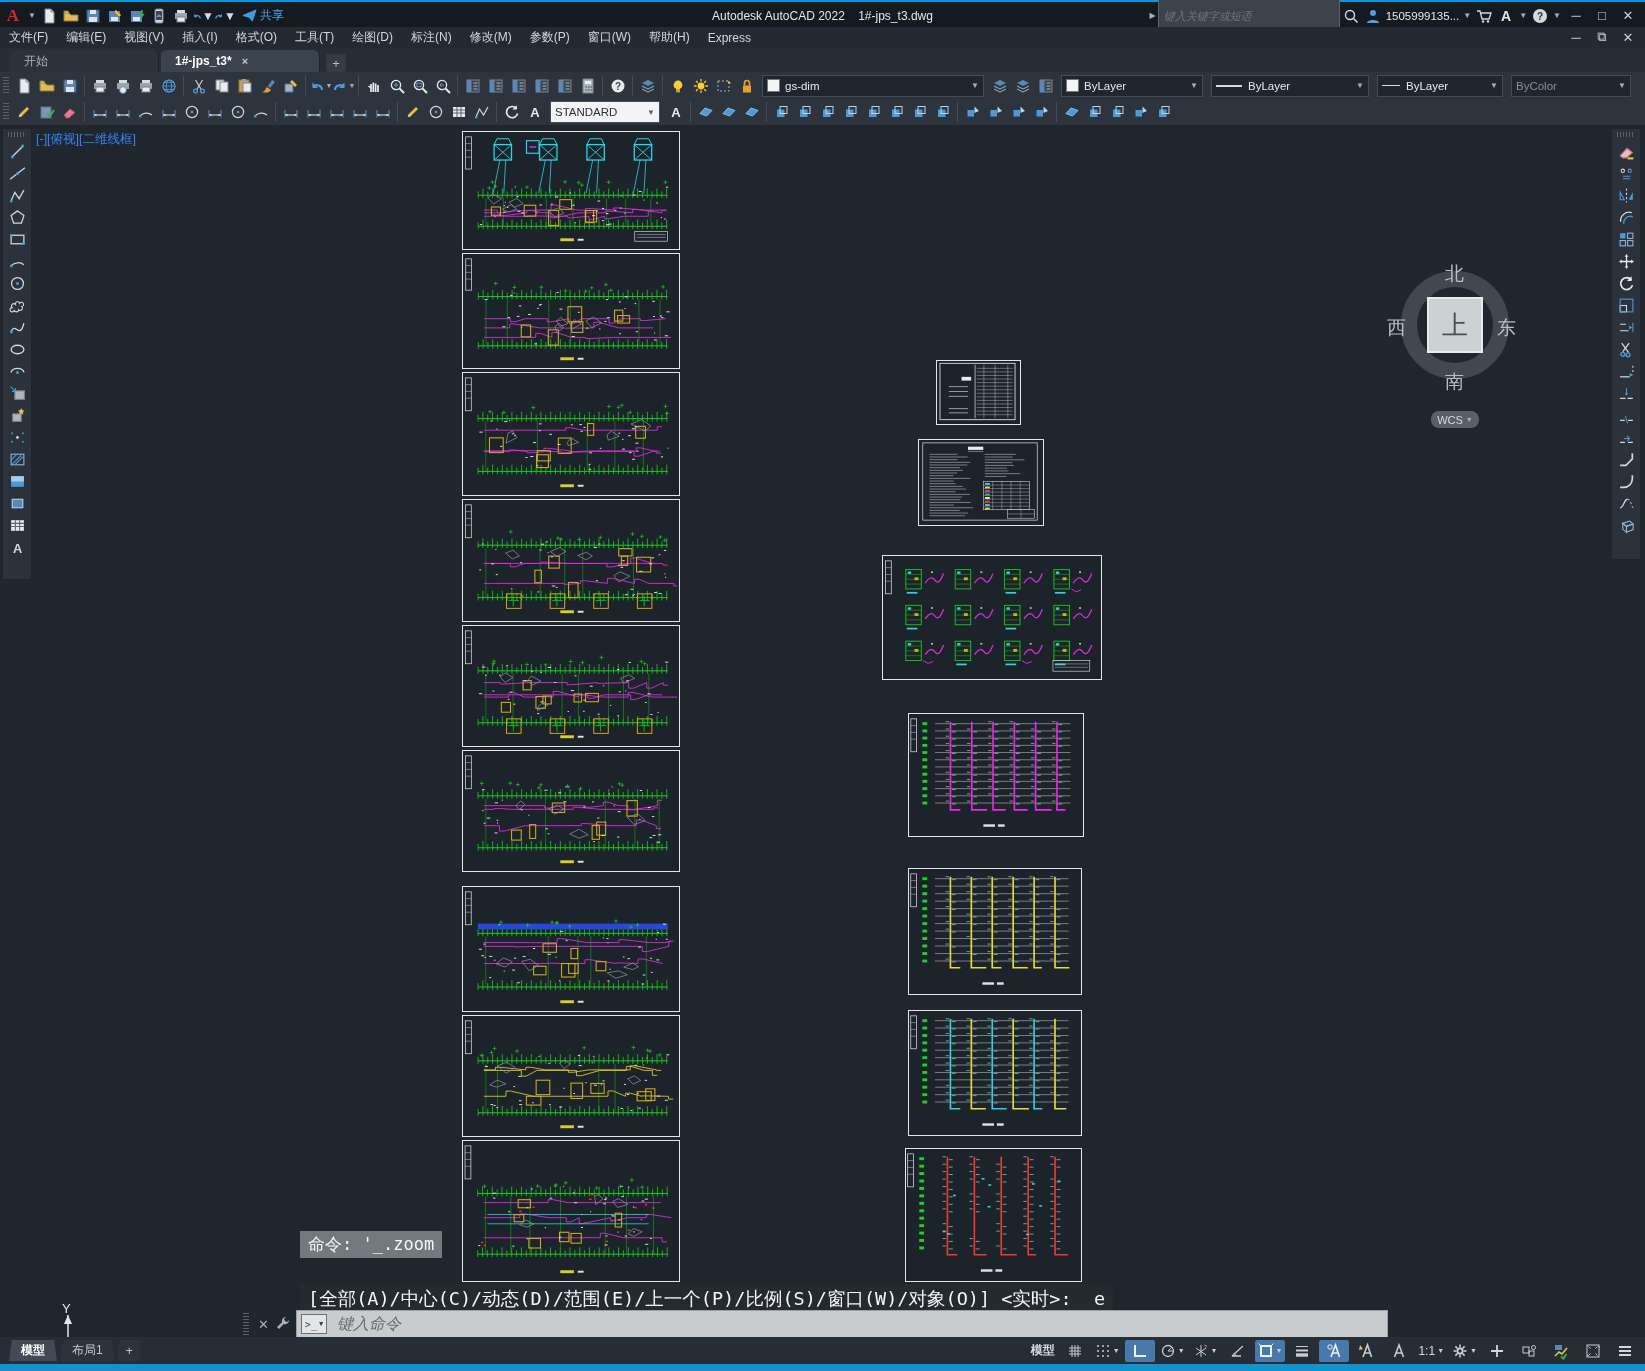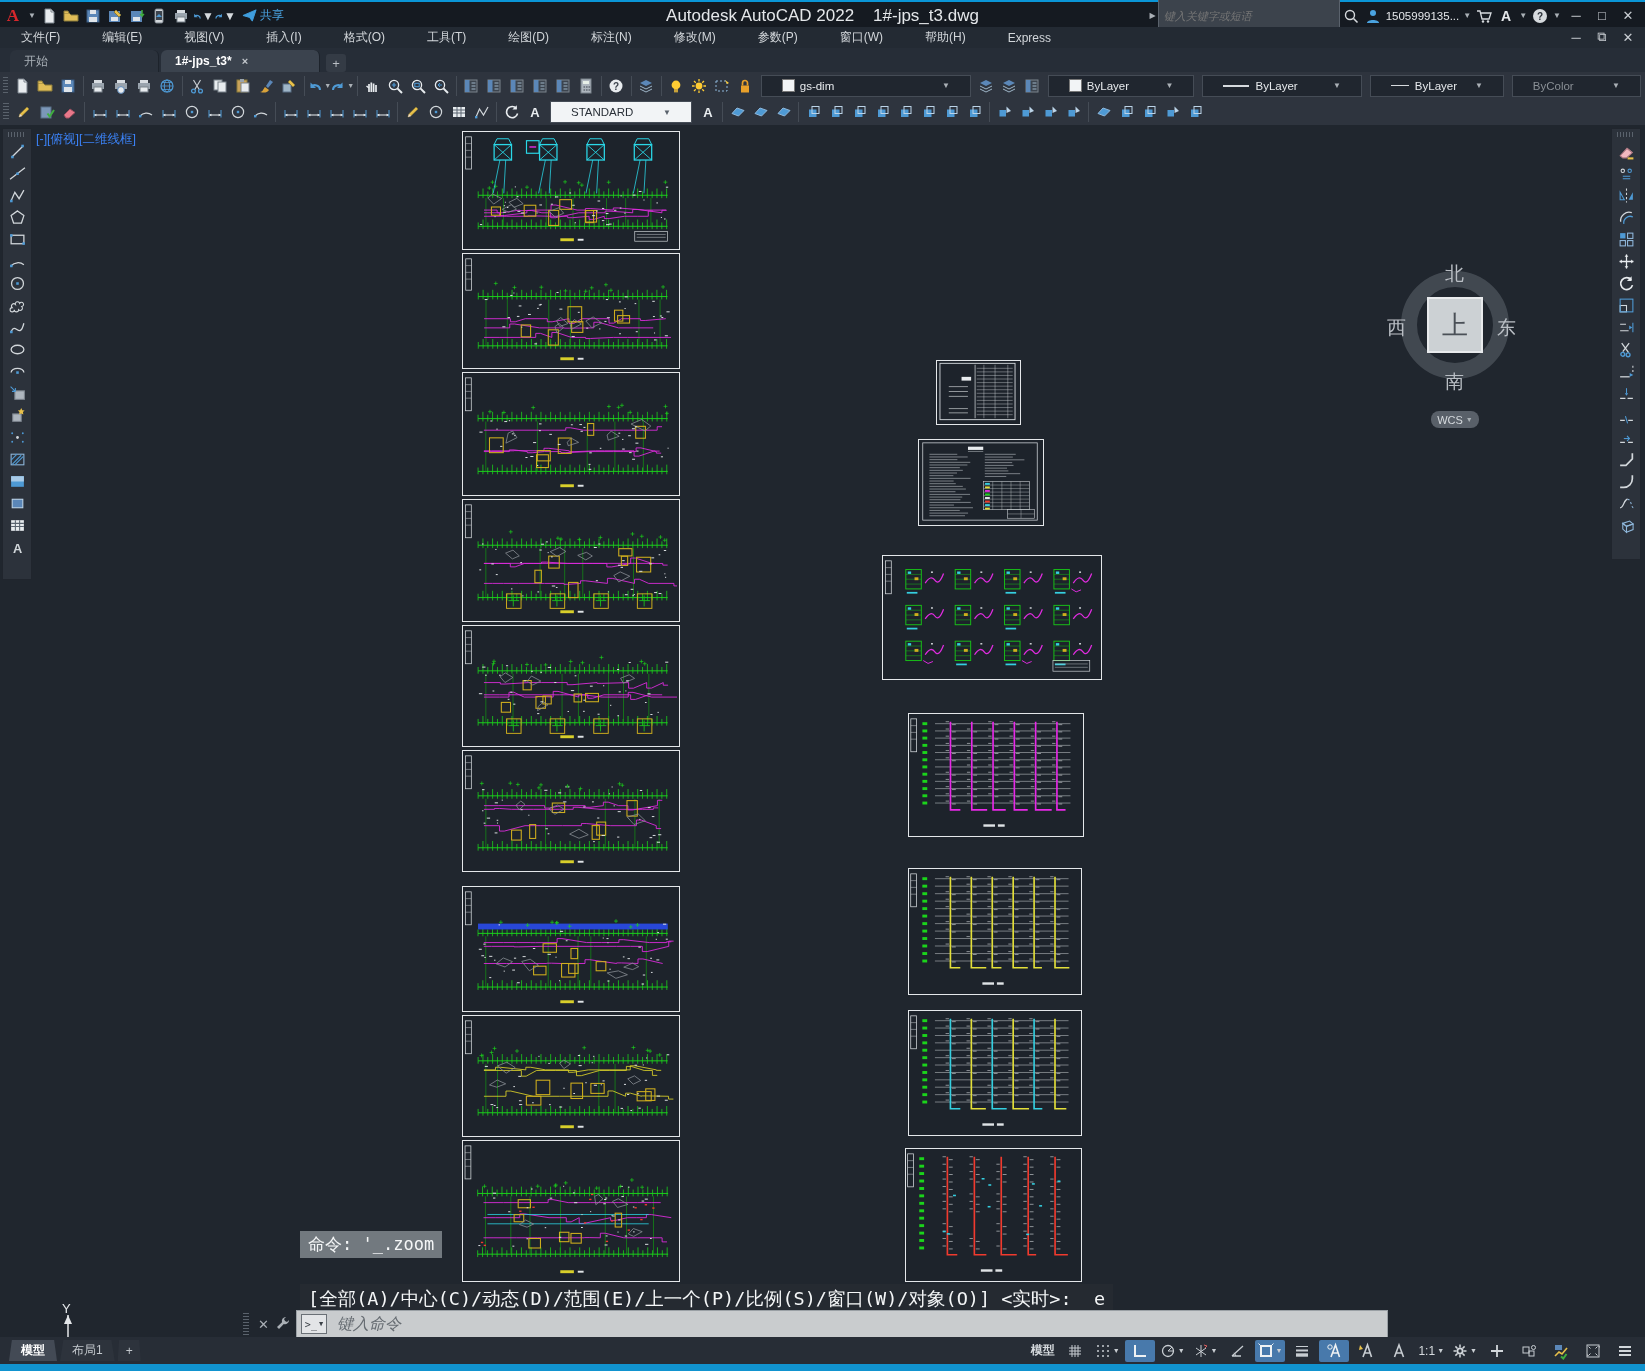--- a/index.html
+++ b/index.html
@@ -9,31 +9,31 @@
   .abs{position:absolute;}
   
   #titlebar{left:0;top:0;width:1645px;height:27px;background:#151a21;border-top:2px solid #0a96d7;
             display:flex;align-items:center;font-size:12px;}
   #logo{width:26px;height:23px;display:flex;align-items:center;justify-content:center;
         font-weight:bold;font-size:17px;color:#d8272c;font-family:"Liberation Serif",serif;}
   .caret{font-size:8px;color:#aab0b6;margin:0 2px;}
   .qicon{width:22px;height:21px;display:flex;align-items:center;justify-content:center;}
   .qicon svg{width:16px;height:16px;}
   #title-center{position:absolute;left:0;right:0;text-align:center;pointer-events:none;
-                font-size:17px;color:#e4e7ea;}
+                font-size:12px;color:#e4e7ea;}
   #tb-right{position:absolute;right:4px;top:2px;display:flex;align-items:center;height:23px;}
   #search-box{width:170px;height:18px;background:#3c434c;border:1px solid #5a626c;
               color:#9aa1a8;font-size:11px;padding:8px 5px;font-style:italic;}
   .winbtn{width:26px;height:21px;display:flex;align-items:center;justify-content:center;
           color:#c9ced3;font-size:13px;}
   .acct{color:#e4e7ea;font-size:11.5px;margin:0 2px;}
   
   #menubar{left:0;top:27px;width:1645px;height:21px;background:#232a33;display:flex;
            align-items:center;font-size:12px;color:#d2d6da;}
-  .menu-item{padding:0 21px;height:21px;display:flex;align-items:center;}
+  .menu-item{padding:0 9px;height:21px;display:flex;align-items:center;}
   #doc-ctrls{position:absolute;right:4px;top:0;display:flex;}
   #doc-ctrls .winbtn{height:20px;}
   
   #tabbar{left:0;top:48px;width:1645px;height:24px;background:#262d37;display:flex;align-items:flex-end;}
   .ftab{height:22px;display:flex;align-items:center;padding:0 14px;font-size:12px;color:#aab1b8;
         background:#2b323c;border-right:1px solid #1d232b;border-radius:6px 6px 0 0;margin-left:2px;}
   .ftab.active{background:#3b434e;color:#fff;font-weight:bold;}
   .tab-x{margin-left:10px;font-size:11px;color:#c3c8cd;}
   .tab-plus{width:20px;height:18px;margin-left:6px;background:#343b45;border-radius:3px;
             display:flex;align-items:center;justify-content:center;color:#b9bec4;font-size:13px;}
@@ -41,21 +41,21 @@
   .toolbar{left:0;width:1645px;background:#2e343e;display:flex;align-items:center;}
   #toolbar1{top:72px;height:27px;border-bottom:1px solid #262c35;}
   #toolbar2{top:99px;height:26px;border-bottom:1px solid #1b212a;}
   .grip{width:6px;height:18px;margin:0 3px;background:
         repeating-linear-gradient(180deg,#5a626c 0 1px,transparent 1px 3px);}
   .sep{width:1px;height:20px;background:#454c56;margin:0 3px;}
   .ticon{width:23px;height:22px;display:flex;align-items:center;justify-content:center;border-radius:2px;}
   .ticon svg{width:16px;height:16px;overflow:visible;}
   .ticon .dd{font-size:7px;color:#aab0b6;margin-left:1px;}
   .combo{height:20px;background:#20262f;border:1px solid #454c56;display:flex;align-items:center;
-         font-size:11.5px;color:#e6e9ec;padding:0 20px;margin:0 4px;}
+         font-size:11.5px;color:#e6e9ec;padding:0 4px;margin:0 4px;}
   .combo .cdd{margin-left:auto;font-size:8px;color:#aab0b6;padding-left:6px;}
   .swatch{width:11px;height:11px;background:#f2f4f6;border:1px solid #777;margin-right:5px;}
   .ltline{width:26px;border-top:2px solid #d6dade;margin-right:6px;}
   .lwline{width:18px;border-top:1px solid #d6dade;margin-right:6px;}
   
   #canvas{left:0;top:125px;width:1645px;height:1212px;background:#20262e;overflow:hidden;}
   #vp-label{left:36px;top:6px;font-size:12.5px;color:#3b82f6;}
   .sheet{position:absolute;}
   .sheet svg{display:block;}
   

